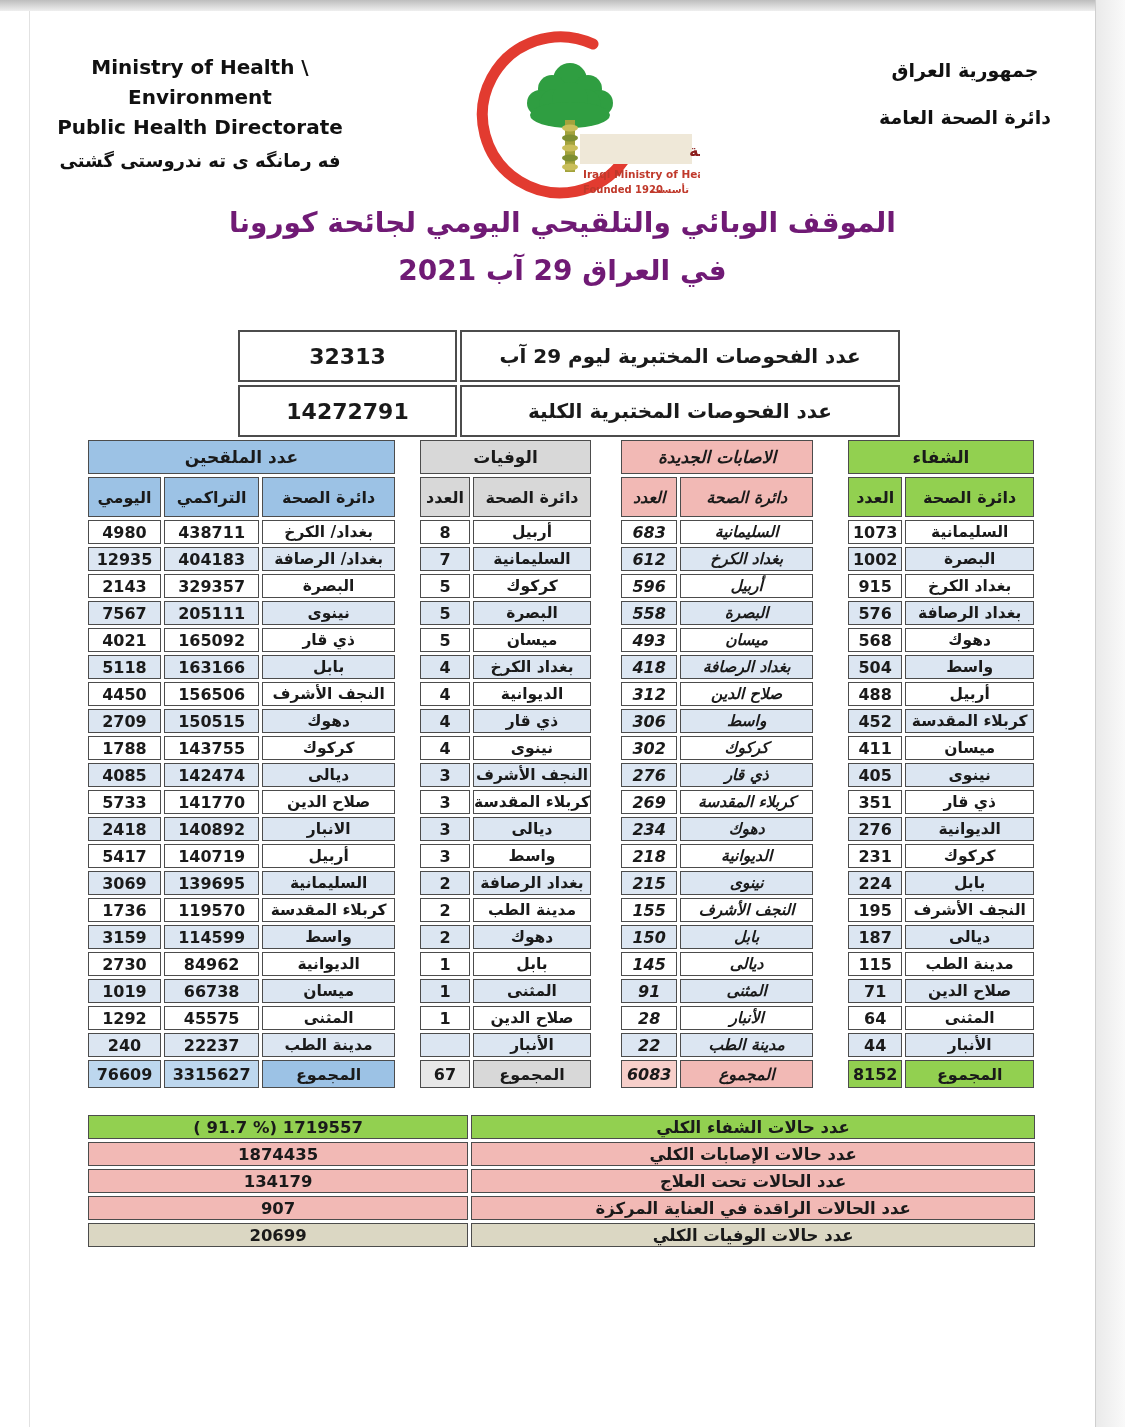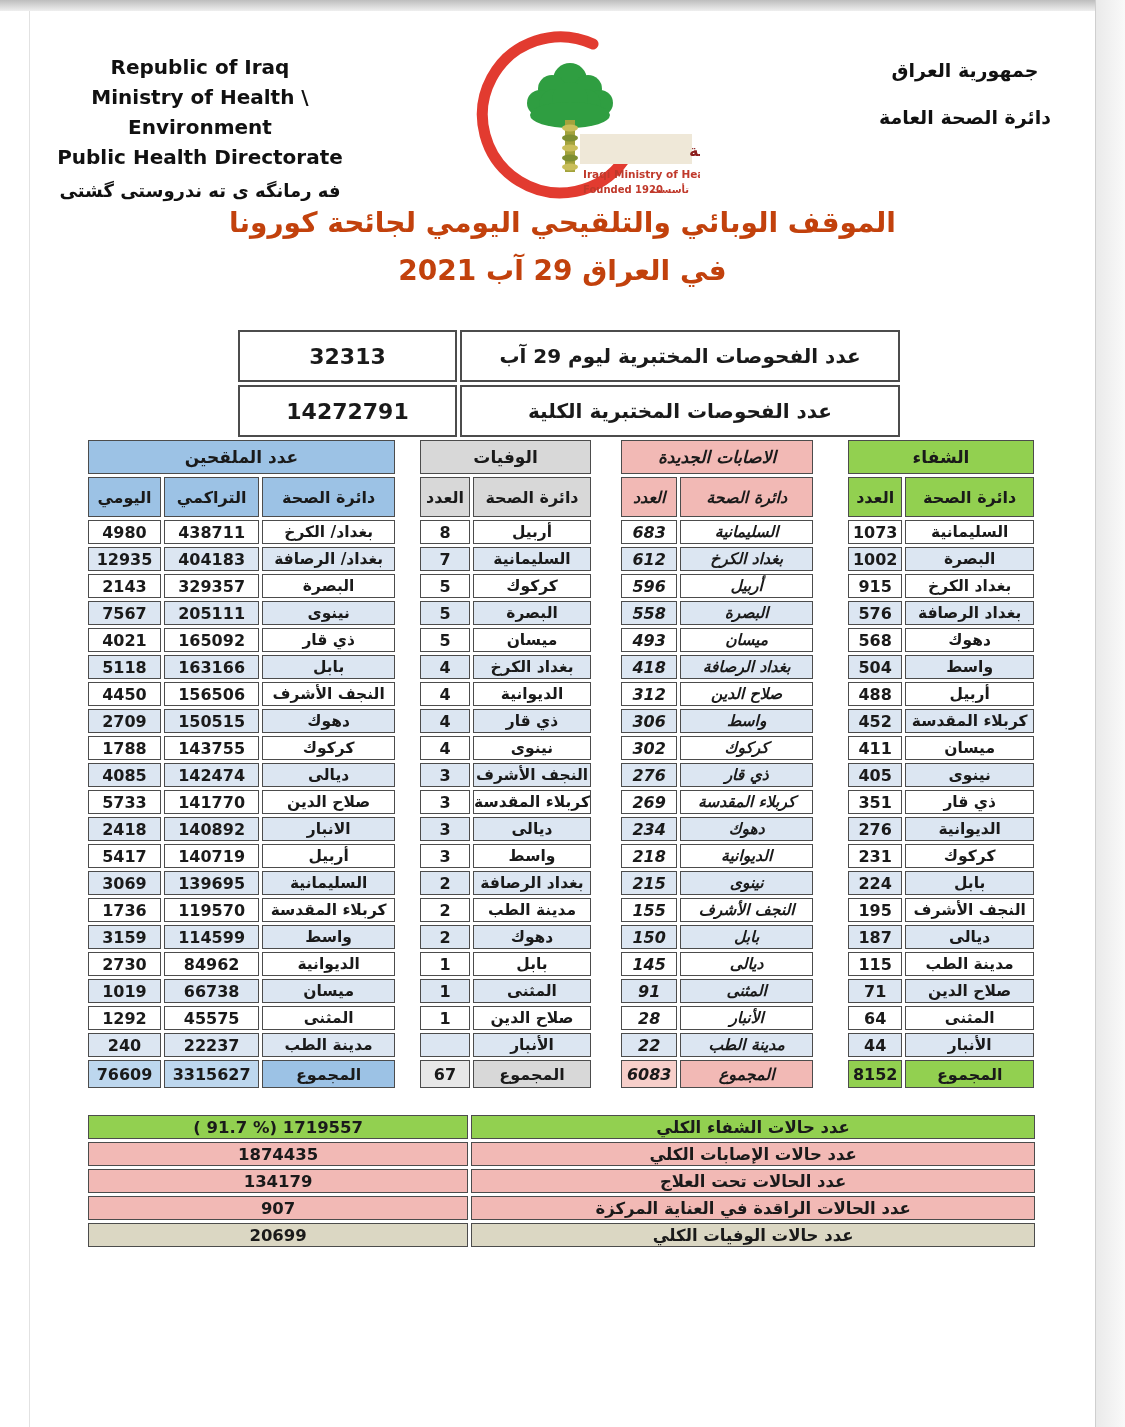--- a/index.html
+++ b/index.html
@@ -19,21 +19,21 @@
   .en-block { position:absolute; left:35px; top:52px; width:330px; text-align:center;
     font-size:20px; line-height:30px; color:#111; }
   .en-block .ku { font-size:18px; direction:rtl; margin-top:4px; }
   .ar-block { position:absolute; left:820px; top:56px; width:290px; text-align:center;
     direction:rtl; font-size:19px; color:#111; }
   .ar-block div { margin-bottom:19px; line-height:28px; }
   .logo { position:absolute; left:452px; top:18px; width:248px; height:196px; }
 
   
   .doc-title { position:absolute; left:0; top:206px; width:1125px; text-align:center;
-    direction:rtl; font-size:28px; color:#c2410c; }
+    direction:rtl; font-size:28px; color:#701a75; }
   .doc-title .l2 { margin-top:15px; }
 
   
   table { border-collapse:separate; border-spacing:3px 3px; table-layout:fixed; }
   td, th { border:1.5px solid #4c4c4c; text-align:center; vertical-align:middle;
     overflow:hidden; white-space:nowrap; }
 
   
   .tests { position:absolute; left:235px; top:327px; width:665px; direction:rtl; }
   .tests td { height:52px; background:#fff; border-width:2px; }
@@ -77,21 +77,20 @@
   .summary tr.row-beige td { background:#dbd7c3; }
 </style>
 </head>
 <body>
 
 <div class="scan-top"></div>
 <div class="scan-right"></div>
 <div class="scan-left"></div>
 
 <div class="en-block">
-  <div>Republic of Iraq</div>
   <div>Ministry of Health \ Environment</div>
   <div>Public Health Directorate</div>
   <div class="ku">فه رمانگه ی ته ندروستی گشتی</div>
 </div>
 
 <div class="logo">
   <svg width="248" height="196" viewBox="0 0 248 196">
     <path d="M 141 26 A 78 78 0 1 0 172 142" fill="none" stroke="#e23b30" stroke-width="11" stroke-linecap="round"></path>
     <g fill="#2f9e41">
       <circle cx="118" cy="62" r="17"></circle>

